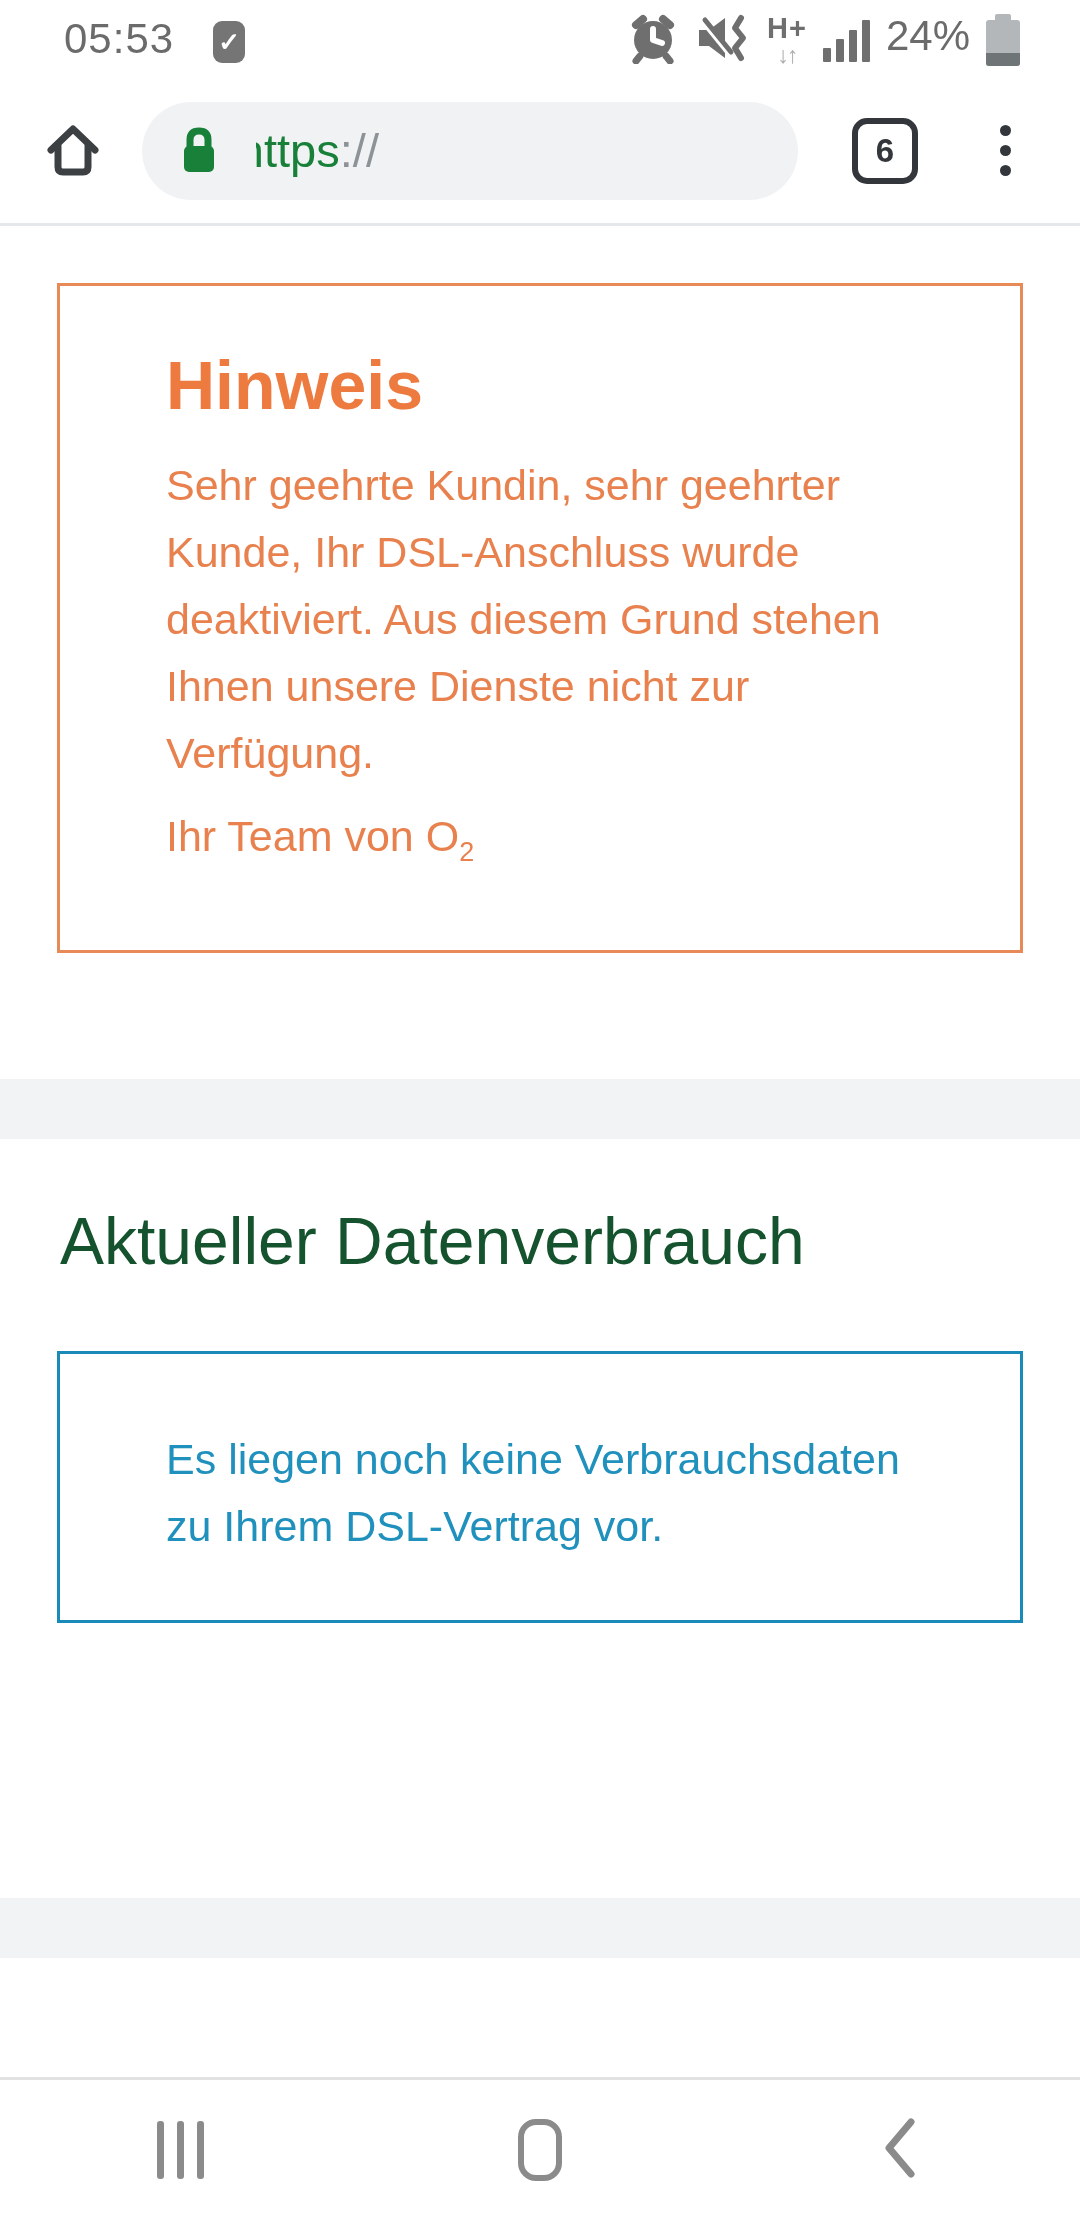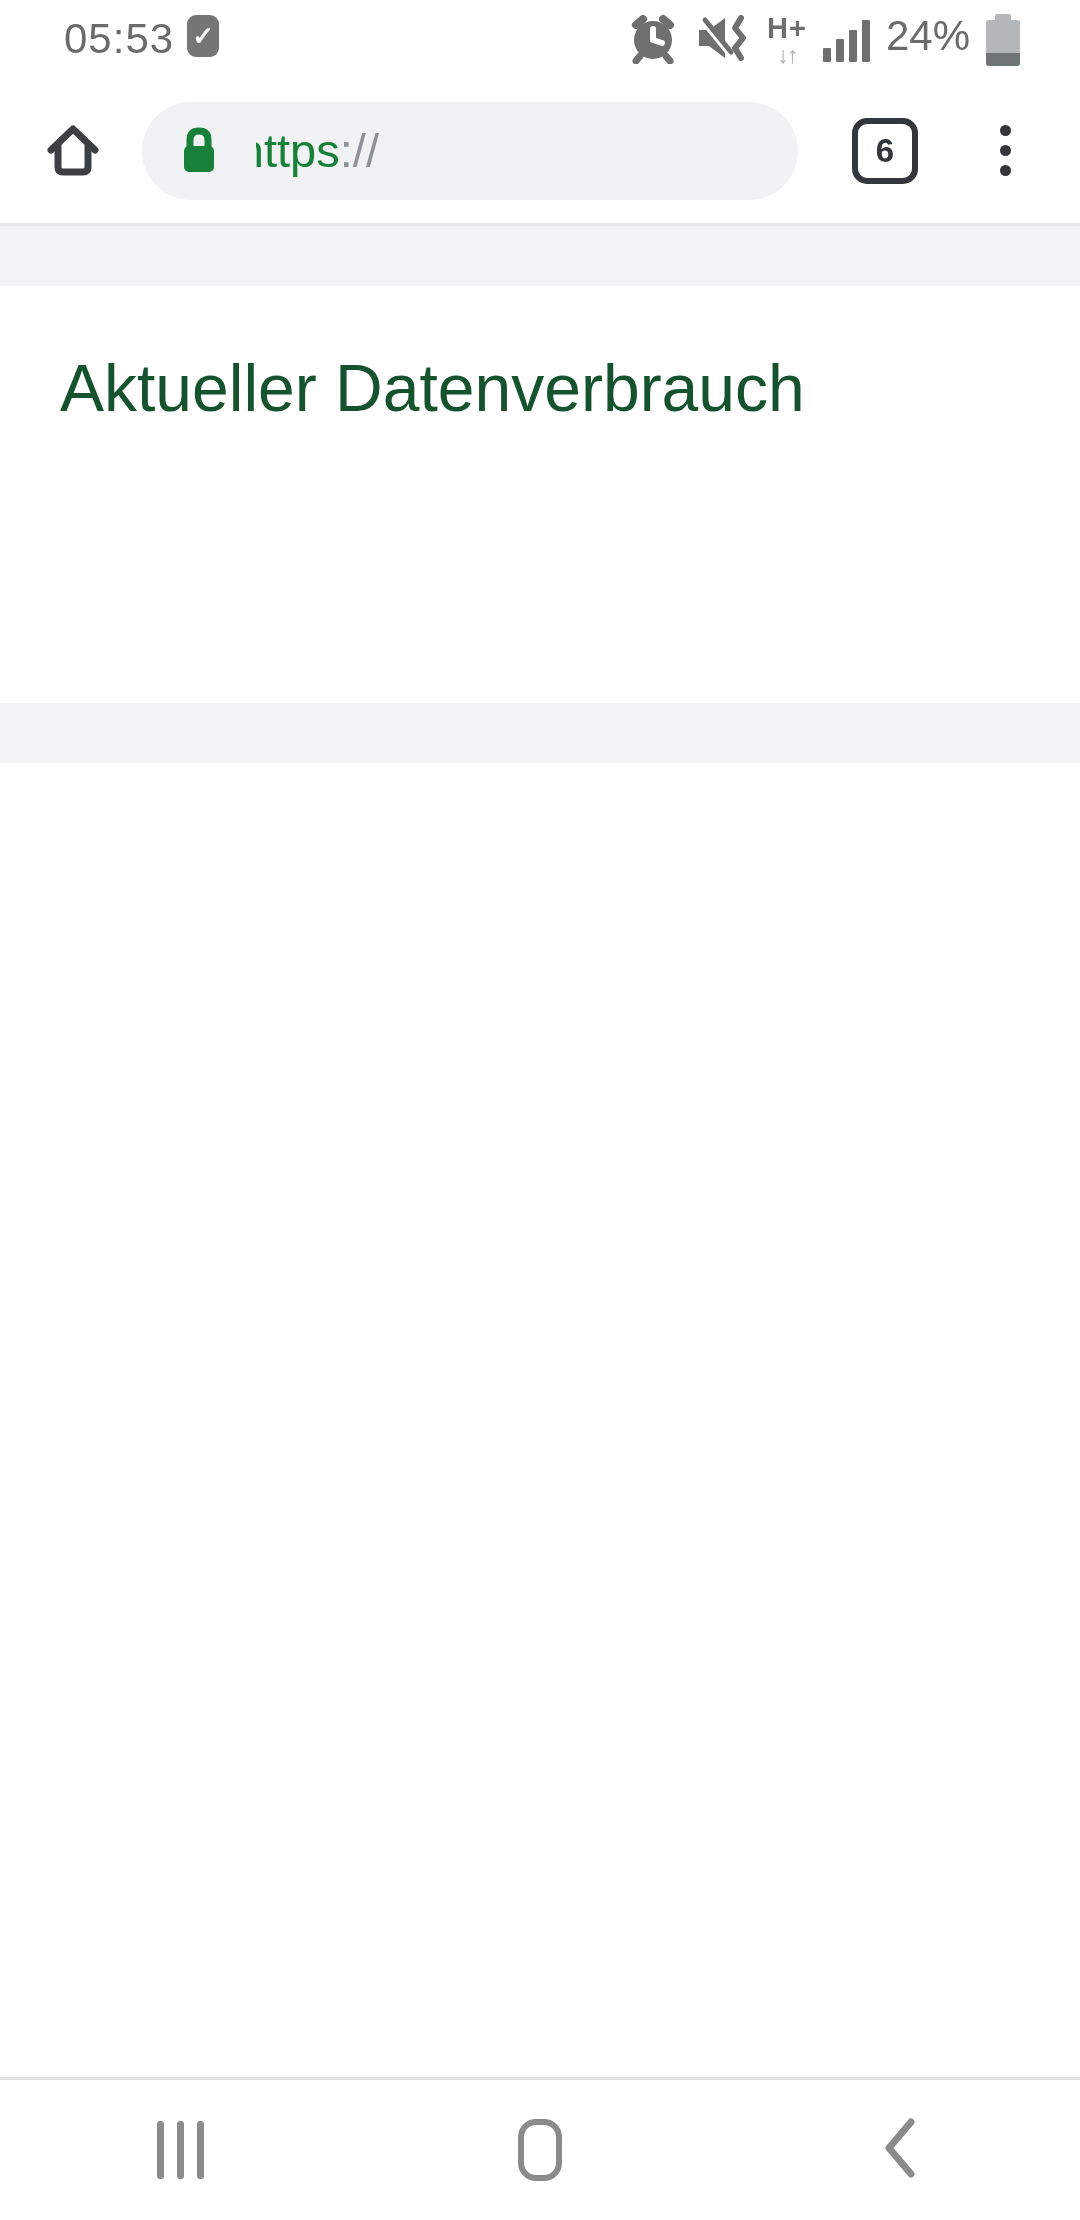--- a/index.html
+++ b/index.html
@@ -5,21 +5,21 @@
   html,body{margin:0;padding:0;background:#fff;}
   #screen{
     position:relative;width:1080px;height:2220px;background:#ffffff;
     font-family:"Liberation Sans",sans-serif;overflow:hidden;
   }
   
   .status-bar{
     height:78px;display:flex;align-items:center;justify-content:space-between;
     padding:0 60px 0 64px;box-sizing:border-box;background:#fff;
   }
-  .status-left{display:flex;align-items:flex-start;gap:13px;}
+  .status-left{display:flex;align-items:flex-end;gap:39px;}
   .status-time{font-size:42px;color:#6b6b6b;letter-spacing:1px;}
   .check-badge{
     width:32px;height:42px;border-radius:9px;background:#757575;color:#fff;
     display:flex;align-items:center;justify-content:center;font-size:26px;font-weight:bold;
   }
   .status-right{display:flex;align-items:flex-start;gap:16px;color:#6f6f6f;}
   .sicon{display:flex;align-items:center;justify-content:center;}
   .hplus{display:flex;flex-direction:column;align-items:center;line-height:1;margin-top:2px;}
   .hplus .hp-label{font-size:29px;font-weight:bold;color:#6f6f6f;letter-spacing:1px;}
   .hplus .hp-arrows{font-size:23px;color:#adadad;margin-top:1px;letter-spacing:-2px;}
@@ -164,25 +164,33 @@
     </div>
     <div class="menu-btn">
       <i></i>
         <i></i>
         <i></i>
     </div>
   </div>
 
   <div class="content">
 
+    <div class="notice-box">
+      <h2 class="notice-title">Hinweis</h2>
+      <p class="notice-body">Sehr geehrte Kundin, sehr geehrter Kunde, Ihr DSL-Anschluss wurde deaktiviert. Aus diesem Grund stehen Ihnen unsere Dienste nicht zur Verfügung.</p>
+      <p class="notice-signoff"><span>Ihr Team von O</span><sub>2</sub></p>
+    </div>
 
     <div class="gray-band"></div>
 
     <h1 class="usage-heading">Aktueller Datenverbrauch</h1>
 
+    <div class="info-box">
+      <p class="info-text">Es liegen noch keine Verbrauchsdaten zu Ihrem DSL-Vertrag vor.</p>
+    </div>
 
     <div class="gray-band band-2"></div>
   </div>
 
   <div class="nav-bar">
     <div class="nav-btn">
       <span class="recents">
           <i></i>
           <i></i>
           <i></i>

